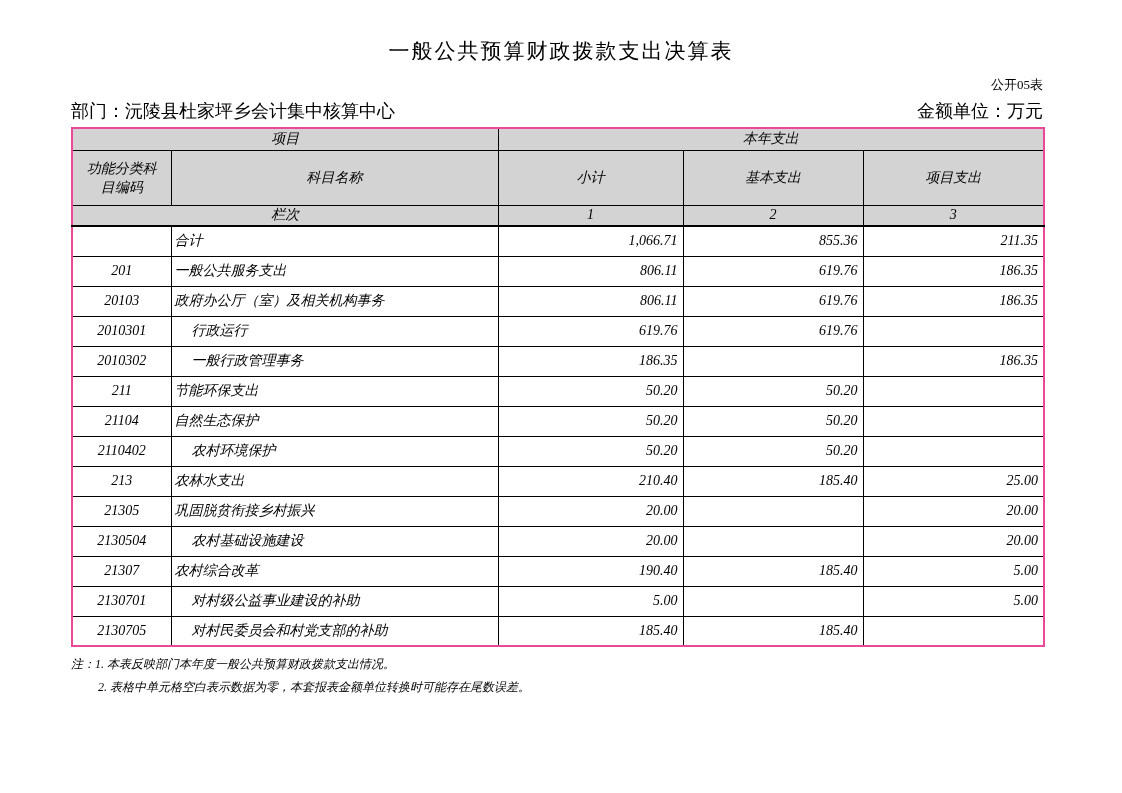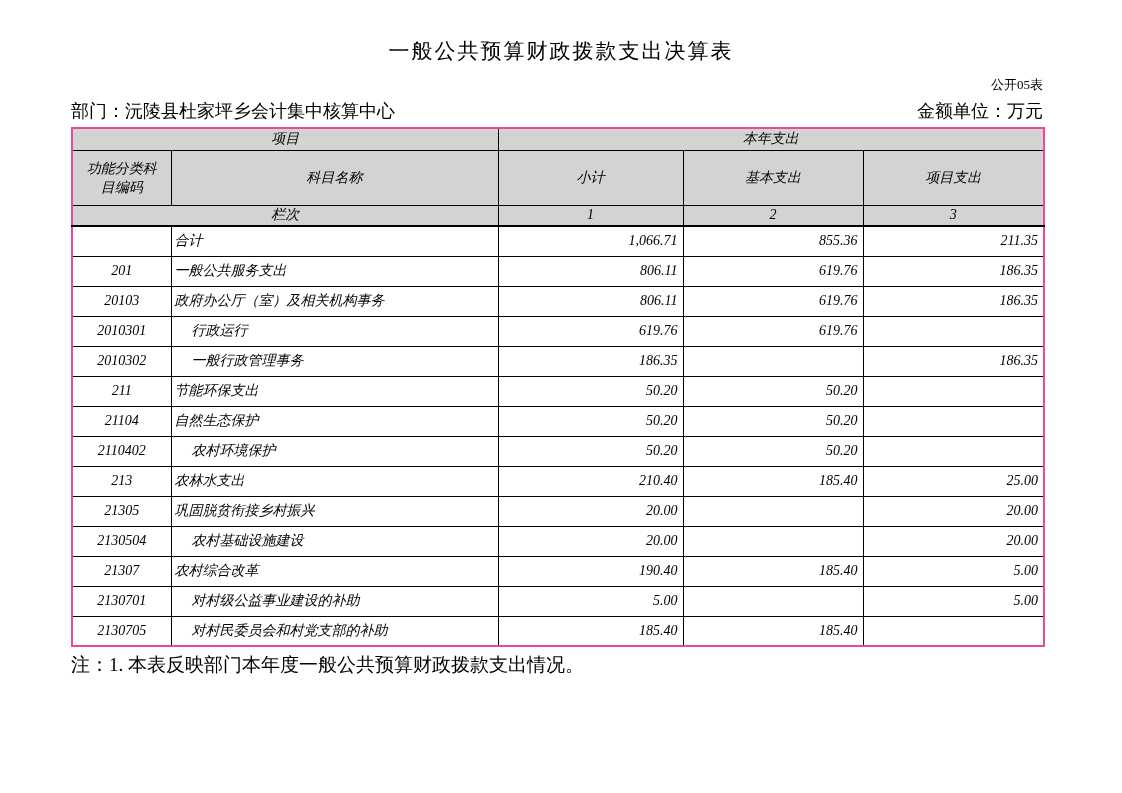--- a/index.html
+++ b/index.html
@@ -53,22 +53,23 @@
   tr.h-row-2 th.th-code { padding: 0 9px; }
   tr.h-row-3 th { height: 21px; border-bottom: 2px solid #000; }
   .report tbody td { height: 30px; vertical-align: middle; }
   td.code { text-align: center; }
   td.name { text-align: left; padding-left: 3px; }
   td.name.indent { padding-left: 20px; margin-top: 37px; }
   td.num { text-align: right; padding-right: 5px; }
 
   .notes {
     margin: 6px 0 0 71px;
-    font-size: 19px;
+    font-size: 12px;
     line-height: 23px;
+    font-style: italic;
   }
   .note-line-2 { padding-left: 27px; }
 </style>
 </head>
 <body>
 
 <div class="page">
 
   <div class="doc-title">一般公共预算财政拨款支出决算表</div>
 
@@ -216,15 +217,16 @@
     <td class="name indent">对村民委员会和村党支部的补助</td>
     <td class="num">185.40</td>
     <td class="num">185.40</td>
     <td class="num"></td>
   </tr>
 </tbody>
   </table>
 
   <div class="notes">
     <div class="note-line-1">注：1. 本表反映部门本年度一般公共预算财政拨款支出情况。</div>
+    <div class="note-line-2">2. 表格中单元格空白表示数据为零，本套报表金额单位转换时可能存在尾数误差。</div>
   </div>
 
 </div>
 
 </body></html>

